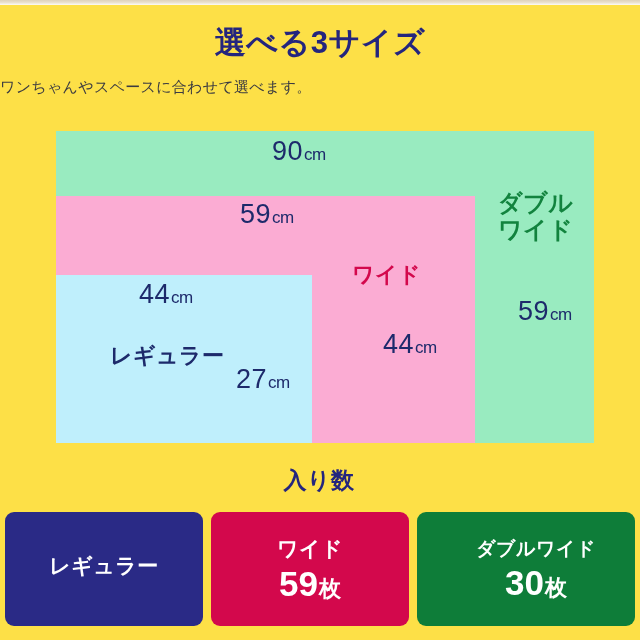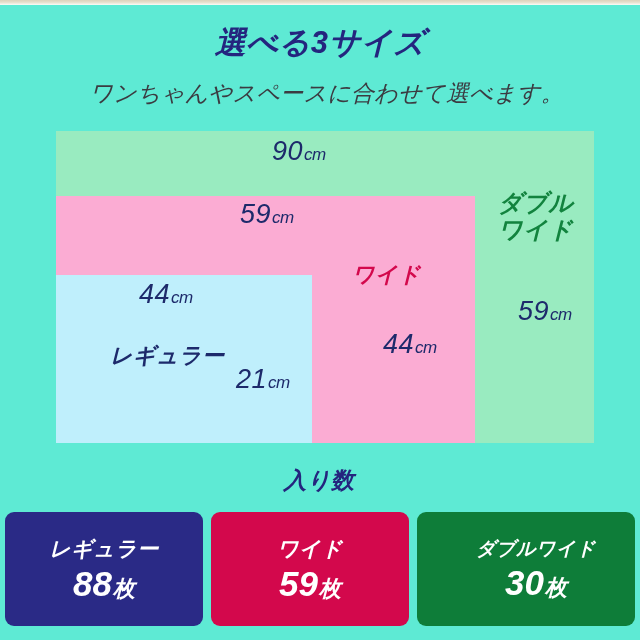--- a/index.html
+++ b/index.html
@@ -13,22 +13,21 @@
     height: 640px;
     overflow: hidden;
     font-family: "Liberation Sans", "DejaVu Sans", sans-serif;
     -webkit-font-smoothing: antialiased;
   }
 
   #page {
     position: relative;
     width: 640px;
     height: 640px;
-    background: #5eead4;
-    font-style: italic;
+    background: #fde047;
   }
 
   
   .top-strip {
     position: absolute;
     left: 0; top: 0;
     width: 640px;
     height: 5px;
     background: linear-gradient(180deg, #ded2bb 0%, #e8dfcd 45%, #fdfbf7 100%);
   }
@@ -42,22 +41,22 @@
     font-size: 31px;
     font-weight: bold;
     letter-spacing: 0.5px;
     color: #24257e;
     white-space: nowrap;
   }
   .page-subtitle {
     position: absolute;
     left: 0; top: 78px;
     width: 564px;
-    text-align: right;
-    font-size: 23px;
+    text-align: left;
+    font-size: 15px;
     font-weight: normal;
     letter-spacing: 0.3px;
     color: #3b3b41;
     white-space: nowrap;
   }
 
   
   .diagram {
     position: absolute;
     left: 0; top: 0;
@@ -211,35 +210,32 @@
     </div>
     <div class="lbl dim dim-44-pink">
       <span>44</span><span class="unit">cm</span>
     </div>
     <div class="lbl name name-wide">ワイド</div>
 
     <div class="lbl dim dim-44-blue">
       <span>44</span><span class="unit">cm</span>
     </div>
     <div class="lbl dim dim-33-blue">
-      <span>21</span><span class="unit">cm</span>
+      <span>27</span><span class="unit">cm</span>
     </div>
     <div class="lbl name name-reg">レギュラー</div>
 
   </div>
 
   <div class="count-heading">入り数</div>
 
   <div class="count-cards">
 
     <div class="count-card card-reg">
       <div class="cc-name">レギュラー</div>
-      <div class="cc-qty">
-        <span>88</span><span class="cc-unit">枚</span>
-      </div>
     </div>
 
     <div class="count-card card-wide">
       <div class="cc-name">ワイド</div>
       <div class="cc-qty">
         <span>59</span><span class="cc-unit">枚</span>
       </div>
     </div>
 
     <div class="count-card card-dw">

